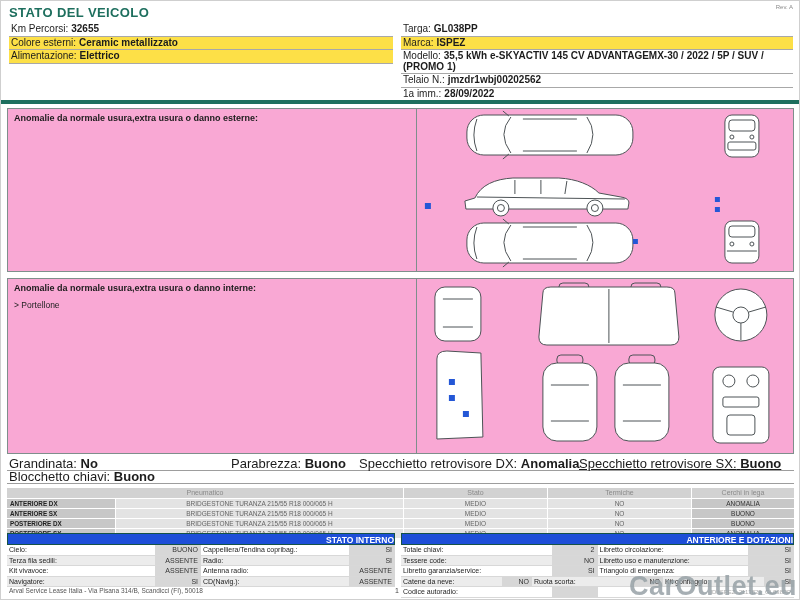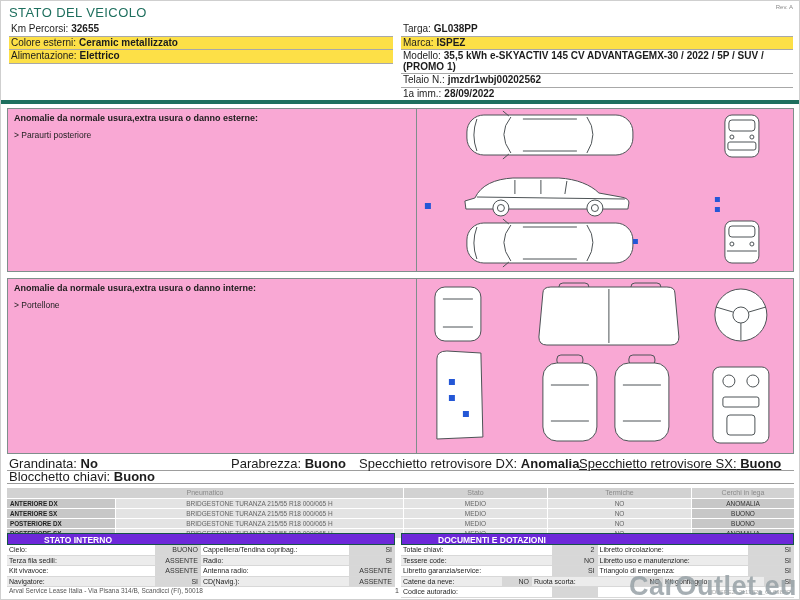--- a/index.html
+++ b/index.html
@@ -1,19 +1,19 @@
 <!DOCTYPE html>
 <html><head>
 <meta charset="utf-8">
 <style>
   *{margin:0;padding:0;box-sizing:border-box;}
   html,body{background:#fff;}
   body{font-family:"Liberation Sans",sans-serif;}
   .page{position:relative;width:800px;height:600px;background:#fff;border:1px solid #cfcfcf;overflow:hidden;color:#1c1c1c;}
-  .title{position:absolute;left:8px;top:4px;font-size:13px;font-weight:normal;color:#1e6f5e;letter-spacing:.4px;}
+  .title{position:absolute;left:8px;top:4px;font-size:13px;font-weight:bold;color:#1e6f5e;letter-spacing:.4px;}
   .rev{position:absolute;right:6px;top:3px;font-size:6px;color:#8a8a8a;}
   .info-col{position:absolute;top:22px;font-size:10px;}
   .info-left{left:8px;width:384px;}
   .info-right{left:400px;width:392px;}
   .irow{padding:1px 2px;border-bottom:1px solid #a8a8a8;line-height:10.5px;min-height:12px;}
   .ival{margin-left:3px;font-weight:bold;}
   .gray{background:#fde047;}
   .divider{position:absolute;left:0;top:99px;width:800px;height:4px;background:#1e6f5e;}
   .box{position:absolute;left:6px;width:787px;border:1px solid #7f8e8c;background:#f9a8d4;}
   .box-ext{top:107px;height:164px;}
@@ -33,21 +33,21 @@
   .tyres{position:absolute;left:6px;top:487px;width:787px;display:grid;grid-template-columns:108px 287px 143px 143px 1fr;gap:1px;font-size:6.5px;background:#fff;}
   .th{background:#d2d2d2;color:#8a8a8a;text-align:center;font-size:7px;padding:1px 0;line-height:8px;}
   .th-pneu{grid-column:1/3;}
   .tpos{background:#c7c7c7;font-weight:bold;padding:1px 3px;font-size:6.3px;color:#222;line-height:7px;}
   .tdesc{background:#e3e3e3;text-align:center;color:#666;padding:1px 0;line-height:7px;}
   .tmid{background:#e3e3e3;text-align:center;color:#666;padding:1px 0;line-height:7px;}
   .tcer{background:#c7c7c7;text-align:center;color:#333;padding:1px 0;line-height:7px;}
   .tbl{position:absolute;top:532px;font-size:7px;}
   .tbl-left{left:6px;width:388px;}
   .tbl-right{left:400px;width:393px;}
-  .tbl-head{background:#6d28d9;color:#fff;font-weight:bold;text-align:left;font-size:8.5px;height:12px;line-height:12px;border:1px solid #155346;padding-left:36px;}
+  .tbl-head{background:#1d4ed8;color:#fff;font-weight:bold;text-align:right;font-size:8.5px;height:12px;line-height:12px;border:1px solid #155346;}
   .prow{display:flex;min-height:9.5px;line-height:9.5px;border-bottom:1px solid #d8d8d8;}
   .prow.alt{background:#ececec;}
   .pair{display:flex;flex:1;min-width:0;}
   .plbl{flex:1;padding:0 2px;white-space:nowrap;overflow:hidden;}
   .pval{width:46px;background:#d7d7d7;text-align:right;padding:0 3px;color:#333;}
   .pair.small .pval{width:30px;}
   .footer{position:absolute;left:8px;bottom:5px;font-size:6.5px;color:#555;}
   .pagenum{position:absolute;left:394px;bottom:5px;font-size:7px;color:#444;}
   .docid{position:absolute;right:8px;bottom:4px;font-size:6px;color:#9a9a9a;opacity:.85;}
   .watermark{position:absolute;right:2px;bottom:-3px;font-size:27px;font-weight:bold;color:#97a1a6;opacity:.85;letter-spacing:.5px;}
@@ -72,21 +72,20 @@
     <div class="irow"><span class="ilbl">Modello:</span><span class="ival">35,5 kWh e-SKYACTIV 145 CV ADVANTAGEMX-30 / 2022 / 5P / SUV / (PROMO 1)</span></div>
     <div class="irow"><span class="ilbl">Telaio N.:</span><span class="ival">jmzdr1wbj00202562</span></div>
     <div class="irow"><span class="ilbl">1a imm.:</span><span class="ival">28/09/2022</span></div>
   </div>
 
   <div class="divider"></div>
 
   <div class="box box-ext">
     <div class="box-text">
       <div class="box-title">Anomalie da normale usura,extra usura o danno esterne:</div>
-      <div class="box-item">&gt; Paraurti posteriore</div>
     </div>
     <div class="box-diagram">
       <svg viewBox="0 0 372 162" preserveAspectRatio="xMidYMid meet">
         <g>
           <rect class="bd" x="48" y="6" width="166" height="40" rx="17"></rect>
           <path class="ln" d="M92,8 q-14,17 0,36"></path>
           <path class="ln" d="M168,8 q12,17 0,36"></path>
           <line class="ln" x1="104" y1="10" x2="158" y2="10"></line>
           <line class="ln" x1="104" y1="42" x2="158" y2="42"></line>
           <line class="ln" x1="90" y1="7" x2="84" y2="2"></line>
@@ -266,21 +265,21 @@
           <span class="pval">SI</span>
         </div>
       <div class="pair">
           <span class="plbl">CD(Navig.):</span>
           <span class="pval">ASSENTE</span>
         </div>
     </div>
   </div>
 
   <div class="tbl tbl-right">
-    <div class="tbl-head">DOCUMENTI E DOTAZIONI</div>
+    <div class="tbl-head">ANTERIORE E DOTAZIONI</div>
     <div class="prow">
       <div class="pair">
           <span class="plbl">Totale chiavi:</span>
           <span class="pval">2</span>
         </div>
       <div class="pair">
           <span class="plbl">Libretto circolazione:</span>
           <span class="pval">SI</span>
         </div>
     </div>

